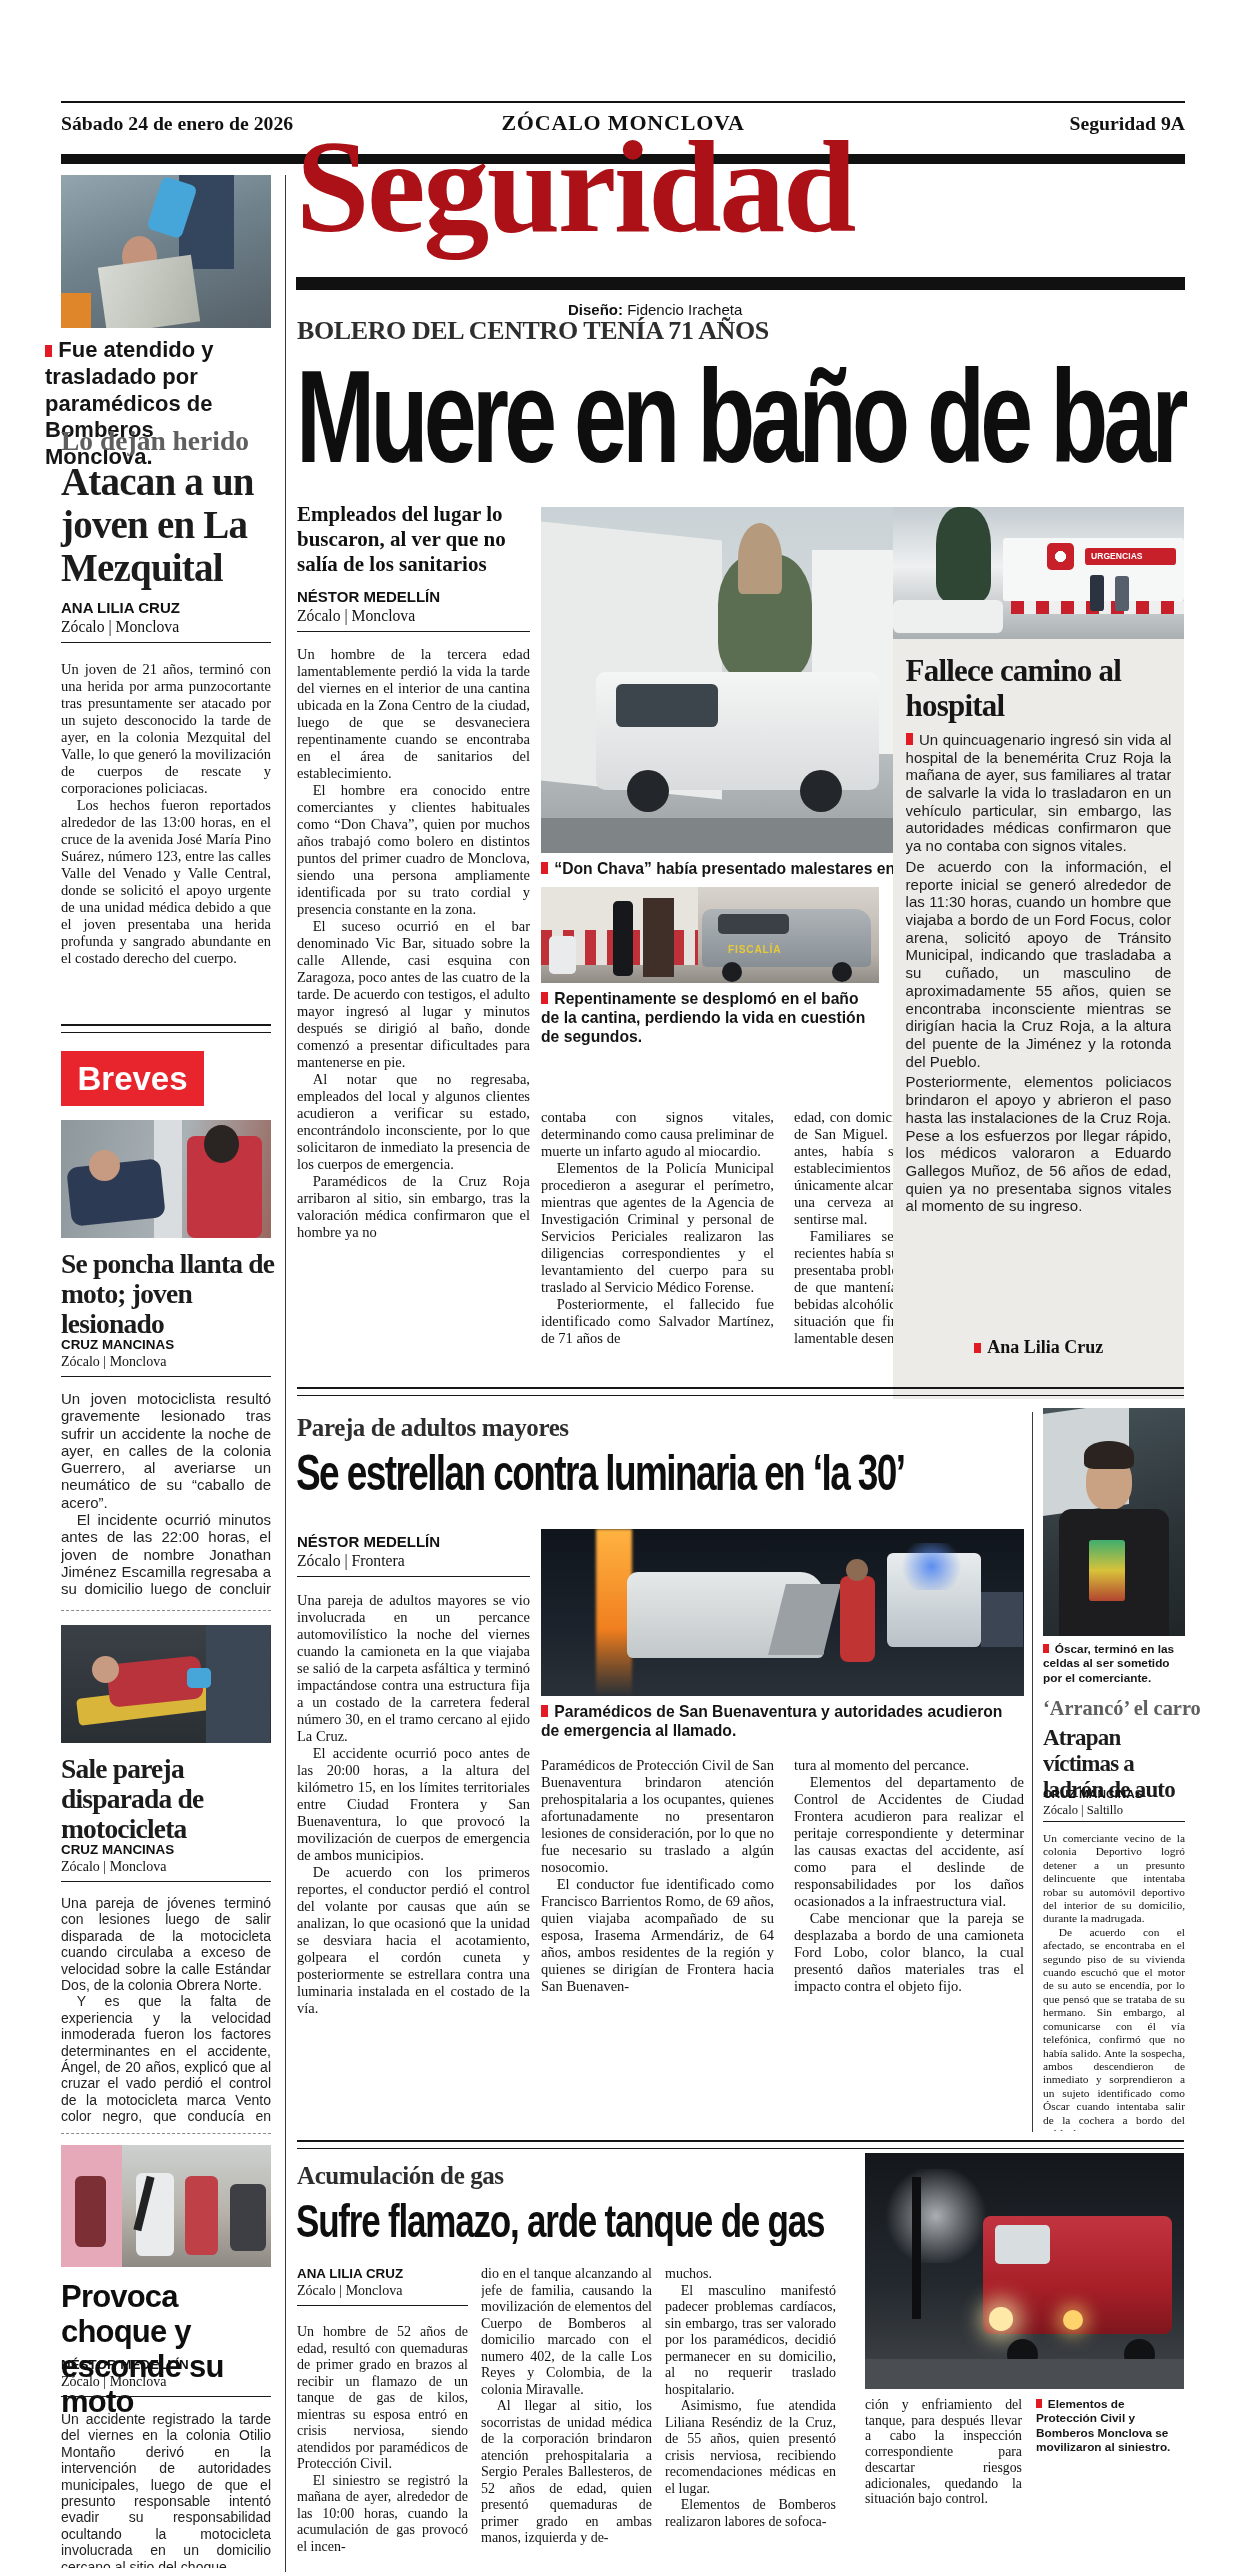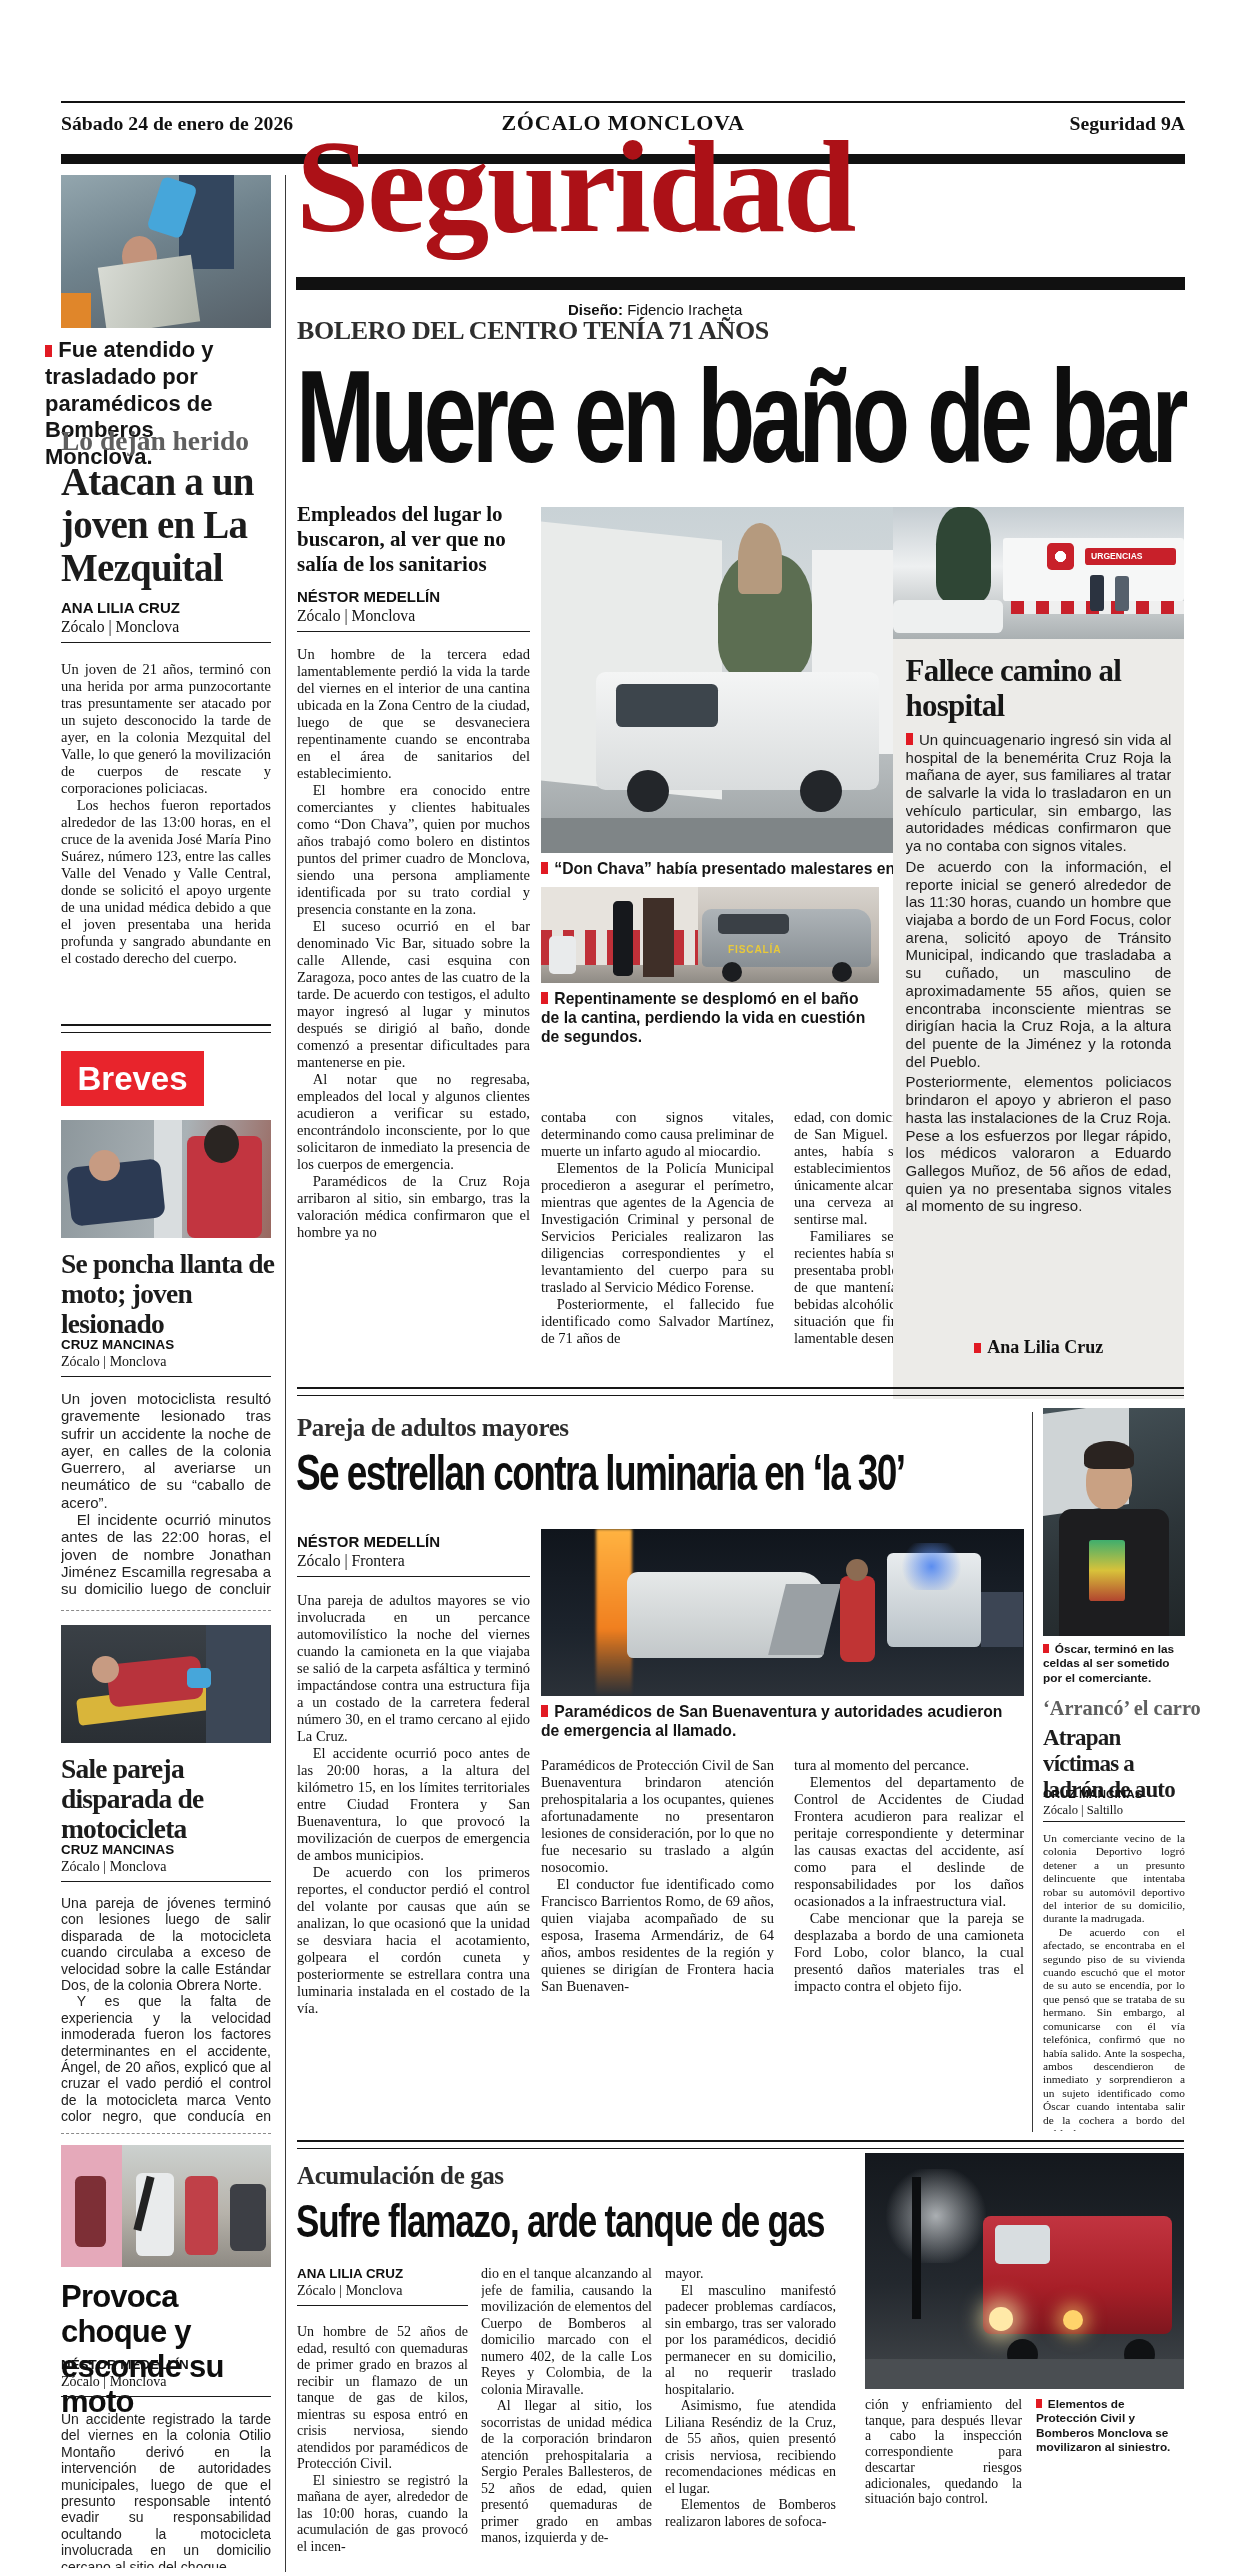--- a/index.html
+++ b/index.html
@@ -311,21 +311,21 @@
   </div>
   <div class="abs body-serif" style="left:297px;top:2324px;width:171px;height:247px;font-size:14px;line-height:16.5px;">
       <p>Un hombre de 52 años de edad, resultó con quemaduras de primer grado en brazos al recibir un flamazo de un tanque de gas de kilos, mientras su esposa entró en crisis nerviosa, siendo atendidos por paramédicos de Protección Civil.</p>
       <p>El siniestro se registró la mañana de ayer, alrededor de las 10:00 horas, cuando la acumulación de gas provocó el incen-</p>
     </div>
   <div class="abs body-serif" style="left:481px;top:2266px;width:171px;height:305px;font-size:14px;line-height:16.5px;">
       <p>dio en el tanque alcanzando al jefe de familia, causando la movilización de elementos del Cuerpo de Bomberos al domicilio marcado con el numero 402, de la calle Los Reyes y Colombia, de la colonia Miravalle.</p>
       <p>Al llegar al sitio, los socorristas de unidad médica de la corporación brindaron atención prehospitalaria a Sergio Perales Ballesteros, de 52 años de edad, quien presentó quemaduras de primer grado en ambas manos, izquierda y de-</p>
     </div>
   <div class="abs body-serif" style="left:665px;top:2266px;width:171px;height:305px;font-size:14px;line-height:16.5px;">
-      <p>mayor.</p>
+      <p>muchos.</p>
       <p>El masculino manifestó padecer problemas cardíacos, sin embargo, tras ser valorado por los paramédicos, decidió permanecer en su domicilio, al no requerir traslado hospitalario.</p>
       <p>Asimismo, fue atendida Liliana Reséndiz de la Cruz, de 55 años, quien presentó crisis nerviosa, recibiendo recomendaciones médicas en el lugar.</p>
       <p>Elementos de Bomberos realizaron labores de sofoca-</p>
     </div>
 
   <div class="photo" style="left:865px;top:2153px;width:319px;height:236px;">
     <div class="ph" style="left:0;top:0;width:319px;height:236px;background:linear-gradient(180deg,#14181d 0%,#23282e 55%,#43474b 100%);"></div>
     <div class="ph" style="left:15.7px;top:15.7px;width:110px;height:94px;background:radial-gradient(circle,#cfd3d6 0%,rgba(207,211,214,0) 70%);opacity:.8;"></div>
     <div class="ph" style="left:47px;top:23.6px;width:9.4px;height:142px;background:#0c0e10;"></div>
     <div class="ph" style="left:118px;top:63px;width:189px;height:118px;background:linear-gradient(180deg,#c23440 0%,#a81f28 60%,#7e161e 100%);border-radius:7.9px;"></div>

